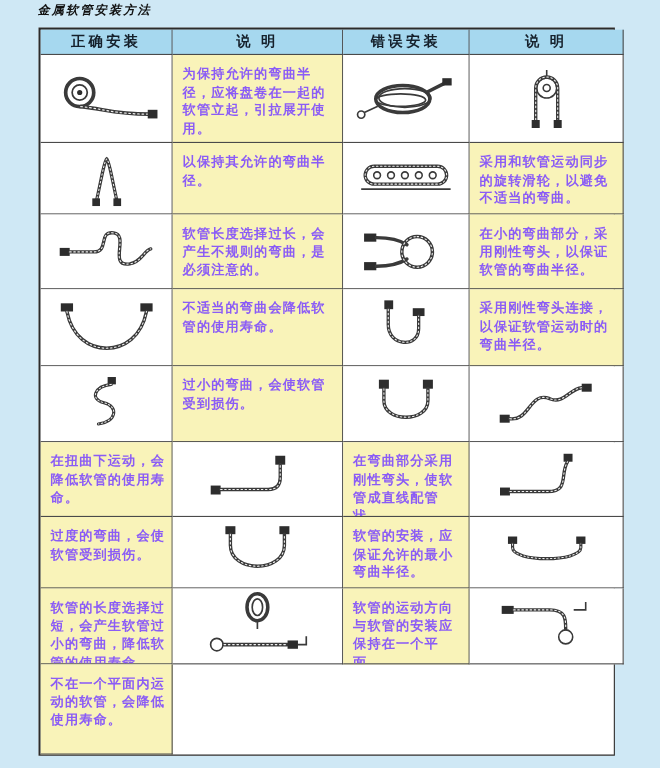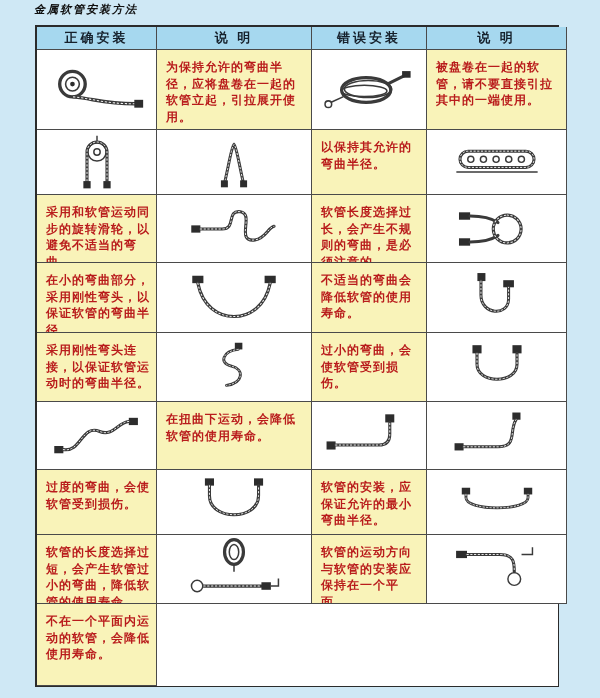--- a/index.html
+++ b/index.html
@@ -40,21 +40,21 @@
     display:flex;align-items:center;justify-content:center;
     font-size:13px;font-weight:bold;color:#15202b;
     letter-spacing:3px;
   }
   .img{
     background:var(--image_bg);
     display:flex;align-items:center;justify-content:center;
   }
   .desc{
     background:var(--desc_bg);
-    font-size:12px;font-weight:bold;color:#b91c1c;
+    font-size:12px;font-weight:bold;color:#8b5cf6;
     line-height:1.38;padding:9px 6px 2px 9px;
     letter-spacing:1px;
   }
   svg{display:block;}
   .hose{stroke:#3a3a3a;stroke-width:3.4;fill:none;stroke-linecap:round;}
   .corr{stroke:#efefef;stroke-width:1.1;fill:none;stroke-dasharray:1.5,2.6;stroke-linecap:round;}
   .thin{stroke:#3a3a3a;stroke-width:1.6;fill:none;}
   .fit{fill:#2d2d2d;stroke:none;}
 </style>
 </head>
@@ -84,21 +84,20 @@
     <svg width="104" height="60" viewBox="0 0 110 62">
       <ellipse class="hose" cx="52" cy="31" rx="26" ry="13"></ellipse>
       <ellipse class="thin" cx="54" cy="30" rx="25" ry="9"></ellipse>
       <ellipse class="thin" cx="50" cy="32" rx="24" ry="6"></ellipse>
       <path class="hose" d="M76,24 L92,16"></path>
         <rect class="fit" x="90" y="11" width="9" height="7"></rect>
       <path class="thin" d="M28,38 L15,44"></path>
         <circle class="thin" cx="12" cy="46" r="3.5"></circle>
     </svg>
   </div>
-  <div class="cell desc">被盘卷在一起的软管，请不要直接引拉其中的一端使用。</div>
 
   <div class="cell img">
     <svg width="100" height="58" viewBox="0 0 110 62">
       <path class="thin" d="M55,2 V9"></path>
       <circle class="thin" cx="55" cy="20" r="10"></circle>
         <circle class="thin" cx="55" cy="20" r="3.5"></circle>
       <path class="hose" d="M44,56 V20 A11,11 0 0 1 66,20 V56"></path>
         <path class="corr" d="M44,56 V20 A11,11 0 0 1 66,20 V56"></path>
       <rect class="fit" x="40" y="52" width="8" height="8"></rect>
         <rect class="fit" x="62" y="52" width="8" height="8"></rect>
@@ -194,20 +193,21 @@
   <div class="cell desc">在扭曲下运动，会降低软管的使用寿命。</div>
 
   <div class="cell img">
     <svg width="104" height="56" viewBox="0 0 110 62">
       <rect class="fit" x="8" y="37" width="10" height="9"></rect>
         <rect class="fit" x="73" y="7" width="10" height="9"></rect>
       <path class="hose" d="M18,41 H66 Q78,41 78,29 V16"></path>
       <path class="corr" d="M18,41 H66 Q78,41 78,29 V16"></path>
     </svg>
   </div>
+  <div class="cell desc">在弯曲部分采用刚性弯头，使软管成直线配管状。</div>
   <div class="cell img">
     <svg width="100" height="56" viewBox="0 0 110 62">
       <rect class="fit" x="8" y="39" width="10" height="8"></rect>
         <rect class="fit" x="72" y="5" width="9" height="8"></rect>
       <path class="hose" d="M18,43 H56 C78,43 68,26 76,13"></path>
       <path class="corr" d="M18,43 H56 C78,43 68,26 76,13"></path>
     </svg>
   </div>
   <div class="cell desc">过度的弯曲，会使软管受到损伤。</div>
 

